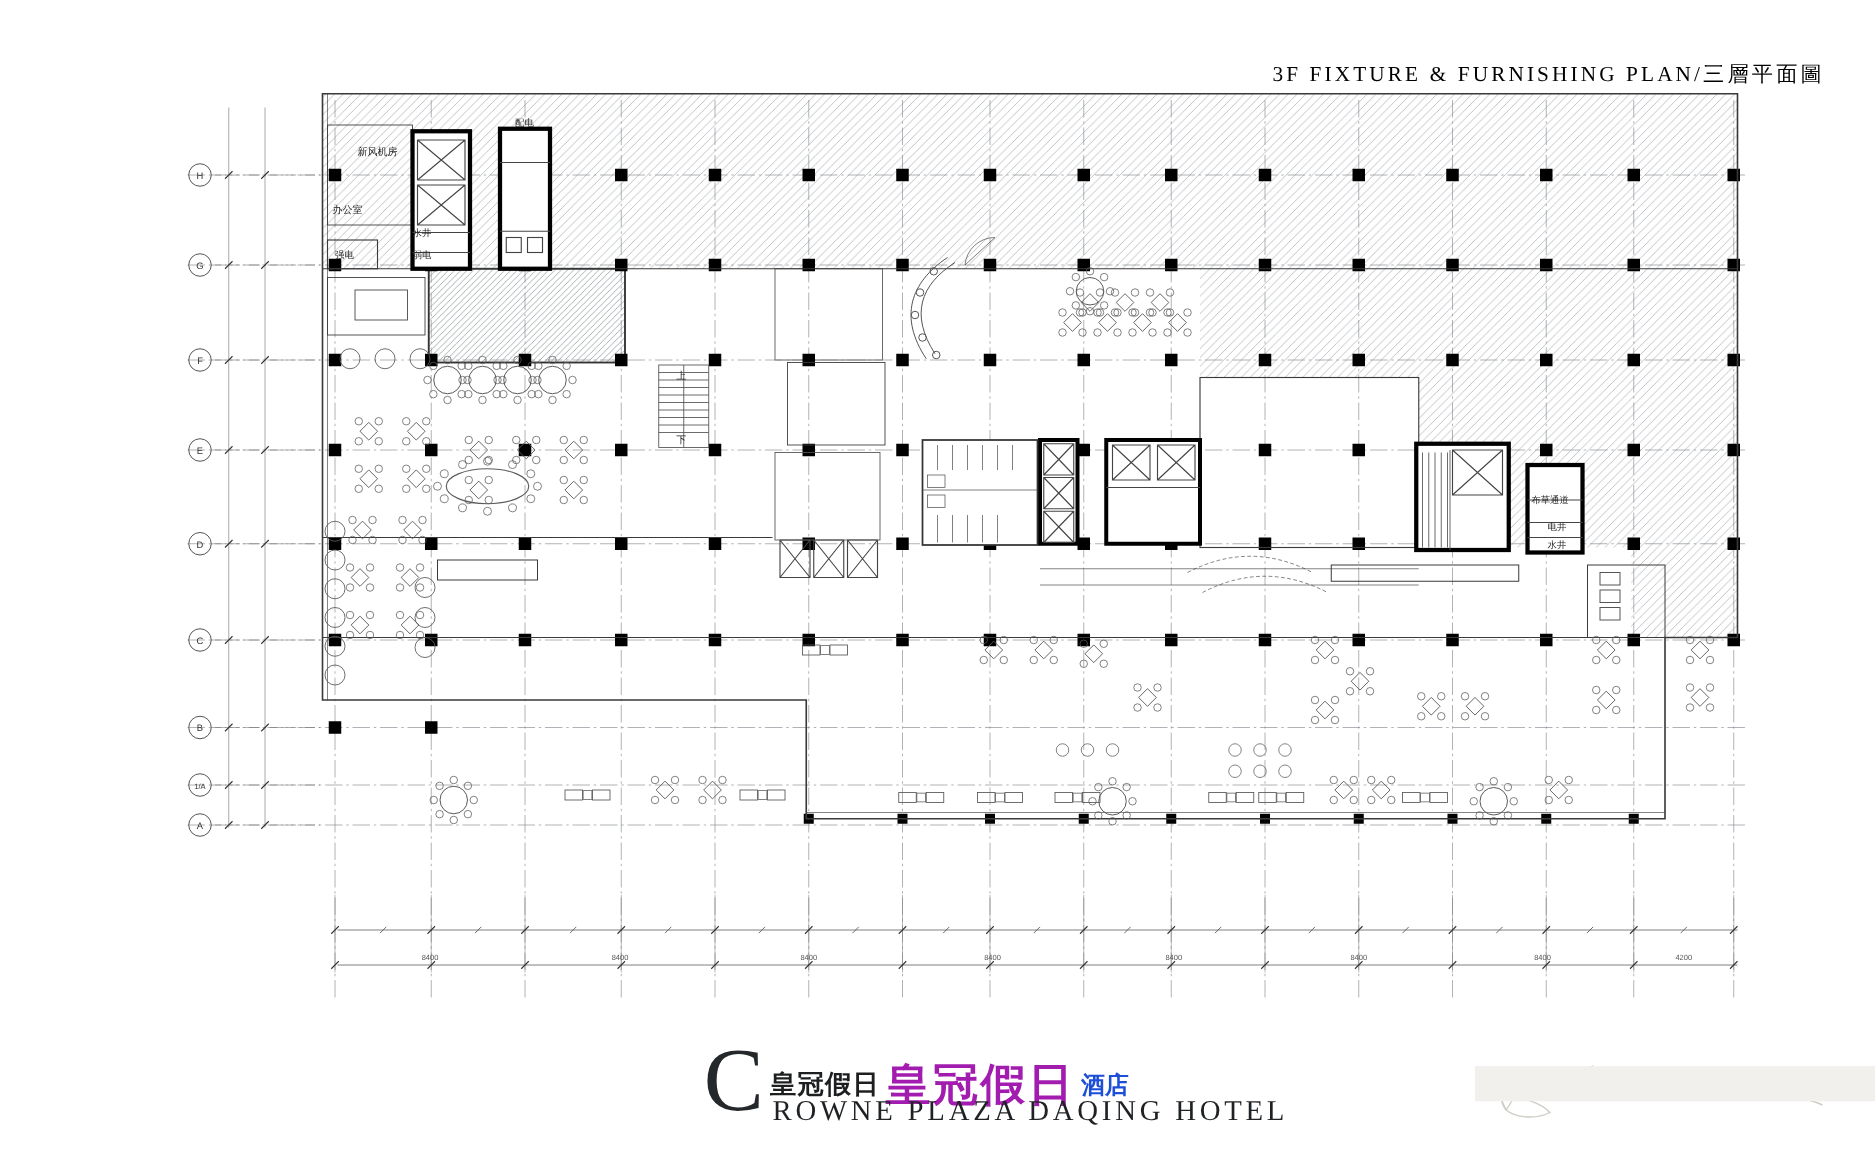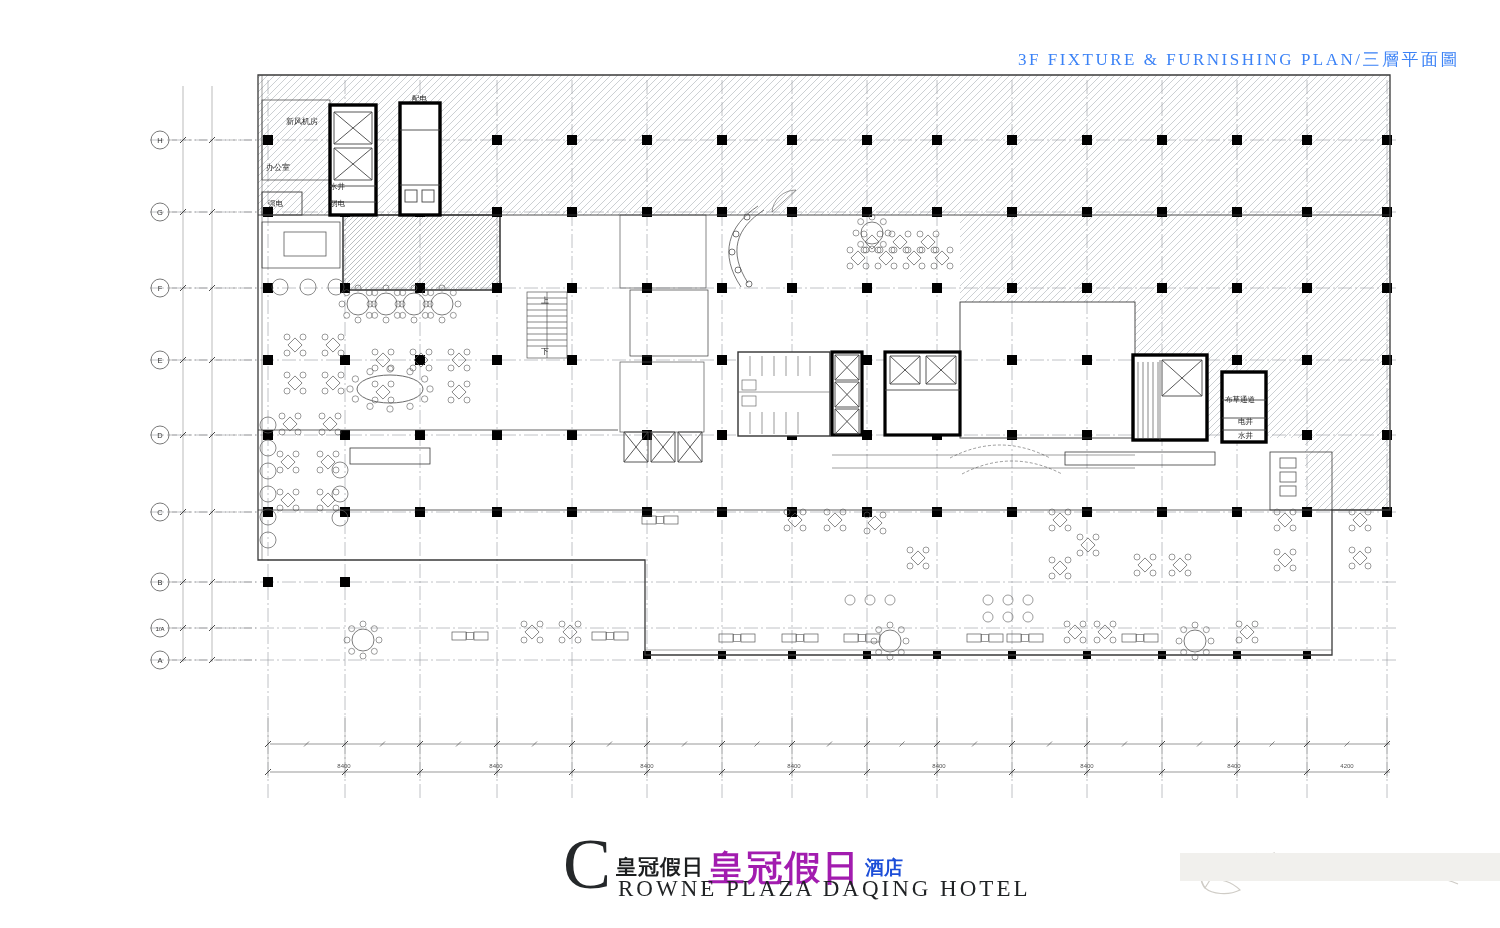--- a/index.html
+++ b/index.html
@@ -1,20 +1,20 @@
 <!DOCTYPE html>
 <html><head>
 <meta charset="utf-8">
 <style>
   html,body{margin:0;padding:0;background:#fff;}
   #sheet{position:relative;width:1500px;height:928px;background:#ffffff;overflow:hidden;
          font-family:"Liberation Sans",sans-serif;}
   #plan-svg{position:absolute;left:0;top:0;}
   .sheet-title{position:absolute;top:48px;right:40px;font-family:"Liberation Serif",serif;
-       font-size:17px;letter-spacing:2.5px;color:#3b82f6;font-weight:500;}
+       font-size:17px;letter-spacing:2.5px;color:#000000;font-weight:500;}
   
   .logo{position:absolute;left:563px;top:836px;width:420px;height:64px;}
   .logo-c{position:absolute;left:0;top:-8px;font-family:"Liberation Serif",serif;
        font-size:72px;line-height:72px;color:#25282a;font-weight:400;}
   .logo-cn{position:absolute;left:53px;top:8px;white-space:nowrap;}
   .logo-cn .loc{font-size:21px;font-weight:bold;color:#1c1e1f;letter-spacing:1px;vertical-align:6px;}
   .logo-cn .brand{font-size:36px;font-weight:bold;color:#a21caf;letter-spacing:2px;}
   .logo-cn .hotel{font-size:19px;font-weight:bold;color:#1d4ed8;vertical-align:6px;}
   .logo-en{position:absolute;left:55px;top:40px;font-family:"Liberation Serif",serif;
        font-size:23px;letter-spacing:3px;color:#1f2224;white-space:nowrap;}

